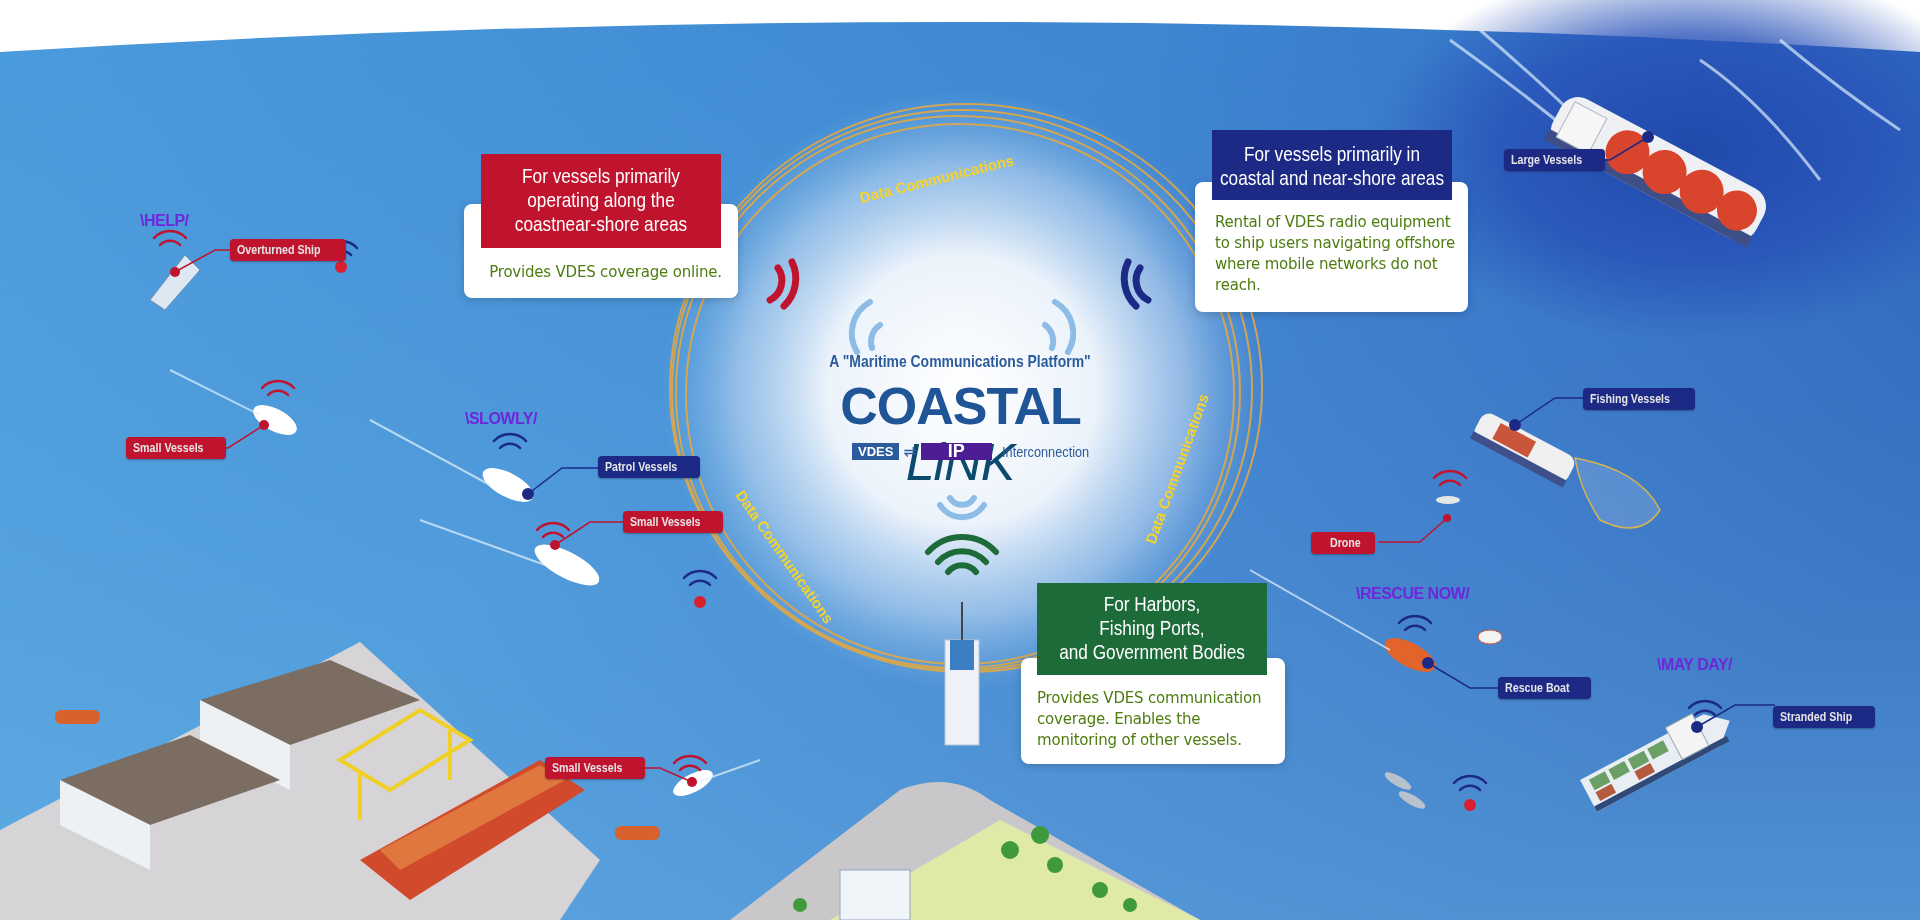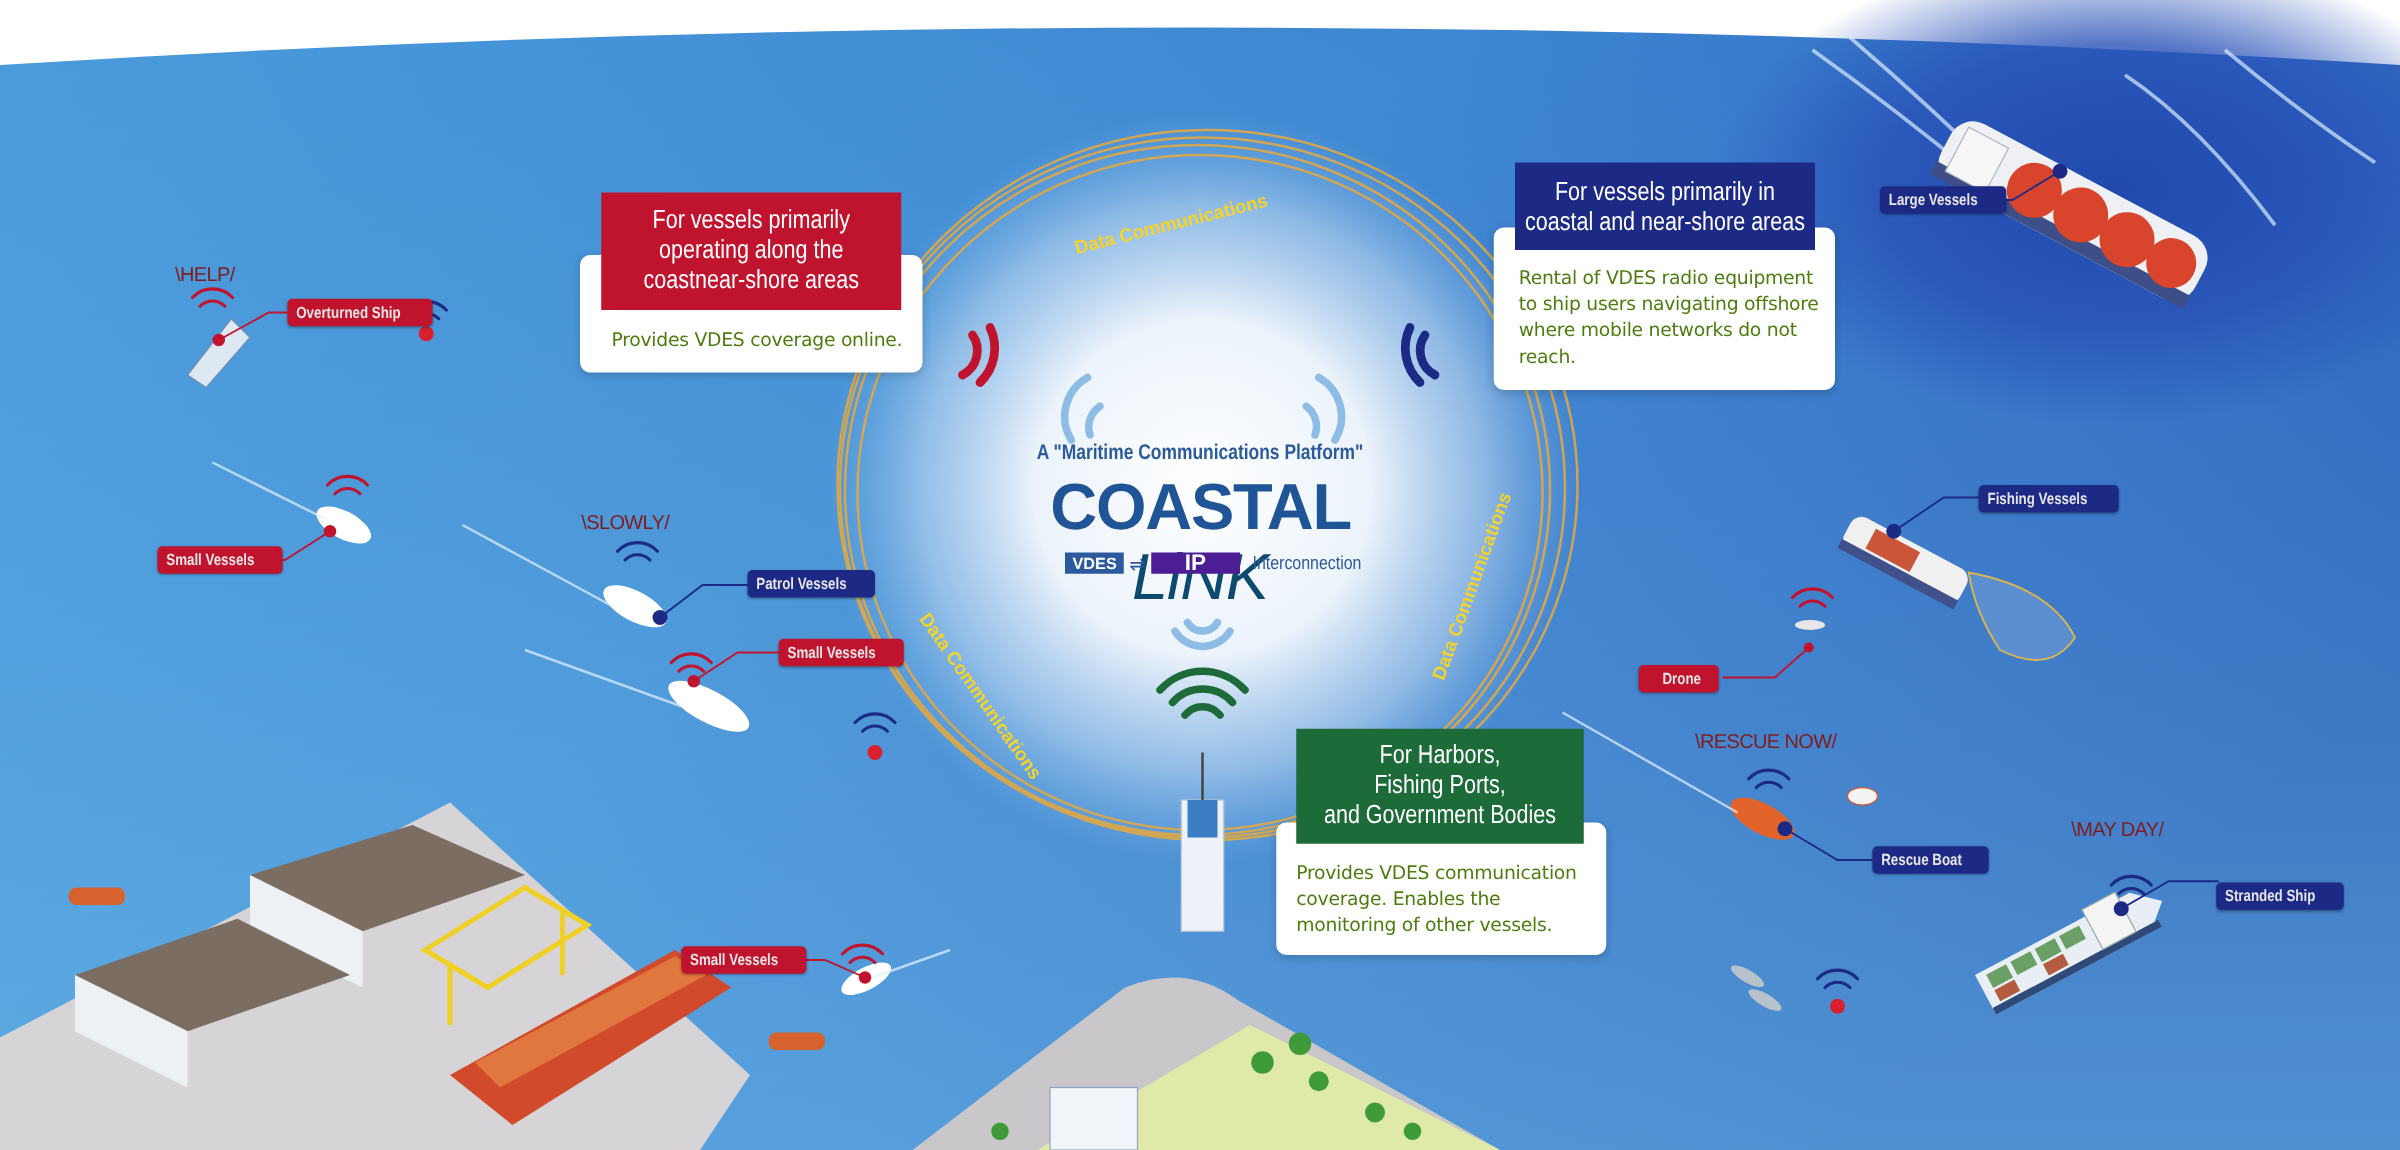--- a/index.html
+++ b/index.html
@@ -12,21 +12,21 @@
   .card-body { position:absolute; color:#4d7c0f; font-size:15px; line-height:21px; font-family:"DejaVu Sans", sans-serif; letter-spacing:-0.2px; }
   .card-head { position:absolute; color:#ffffff; text-align:center; font-size:21px; line-height:24px;
                transform:scaleX(0.82); transform-origin:center top; font-family:"Liberation Sans", sans-serif; white-space:pre-line; }
   .head-box { position:absolute; }
   
   .tag { position:absolute; height:22px; line-height:22px; padding:0 7px; border-radius:4px; color:#e5e5e5;
          font-size:13px; font-weight:bold; white-space:nowrap; box-shadow:0 1px 2px rgba(0,0,0,.3); }
   .tag span { display:inline-block; transform:scaleX(0.82); transform-origin:left center; }
   .tag.red { background:#c0142e;text-align:right; }
   .tag.blue { background:#1c2a86; }
-  .shout { position:absolute; color:#7f1d1d; font-size:16px; font-weight:normal; white-space:nowrap; letter-spacing:-0.5px; }
+  .shout { position:absolute; color:#6d28d9; font-size:16px; font-weight:bold; white-space:nowrap; letter-spacing:-0.5px; }
   .center-title { position:absolute; text-align:center; color:#2b5b9c; }
 </style>
 </head>
 <body>
 
 <svg class="sea" viewBox="0 0 1920 920" xmlns="http://www.w3.org/2000/svg">
   <defs>
     <linearGradient id="seaGrad" x1="0" y1="0" x2="1" y2="0.6">
       <stop offset="0" stop-color="#4a9bdc"></stop>
       <stop offset="0.45" stop-color="#3d86d1"></stop>
@@ -251,21 +251,21 @@
   <text x="855" y="188" fill="#f5d32a" font-size="15" font-weight="bold" font-family="Liberation Sans, sans-serif" transform="rotate(-14 920 170)">Data Communications</text>
   <text x="0" y="0" fill="#f5d32a" font-size="15" font-weight="bold" font-family="Liberation Sans, sans-serif" transform="translate(735 495) rotate(55)">Data Communications</text>
   <text x="0" y="0" fill="#f5d32a" font-size="15" font-weight="bold" font-family="Liberation Sans, sans-serif" transform="translate(1155 545) rotate(-70)">Data Communications</text>
 </svg>
 
 <div class="center-title" style="left:780px;top:352px;width:360px;font-size:17px;font-weight:bold;color:#2b5b9c;transform:scaleX(0.82);">A "Maritime Communications Platform"</div>
 <div class="center-title" style="left:780px;top:378px;width:360px;font-size:52px;line-height:56px;font-weight:bold;letter-spacing:-1px;">
   <span style="color:#1f5597;text-align:center;">COASTAL</span>
   <span style="color:#0c4a6e;font-style:italic;font-weight:normal;">LiNK</span>
 </div>
-<div class="abs" style="left:852px;top:442px;height:18px;display:flex;gap:4px;">
+<div class="abs" style="left:852px;top:442px;height:18px;display:flex;align-items:center;gap:4px;">
   <span style="background:#2b5b9c;color:#fff;font-size:13px;font-weight:bold;padding:0 6px;height:17px;line-height:17px;">VDES</span>
   <span style="color:#2b5b9c;font-size:16px;">⇌</span>
   <span style="background:#4c1d95;color:#fff;font-size:18px;font-weight:bold;padding:0 27px;height:17px;line-height:17px;">IP</span>
   <span style="color:#2b5b9c;font-size:15px;margin-left:6px;transform:scaleX(0.85);transform-origin:left;">Interconnection</span>
 </div>
 
 <div class="card" style="left:464px;top:204px;width:274px;height:94px;"></div>
 <div class="head-box" style="left:481px;top:154px;width:240px;height:94px;background:#c0142e;"></div>
 <div class="card-head" style="left:451px;top:164px;width:300px;">For vessels primarily
 operating along the

